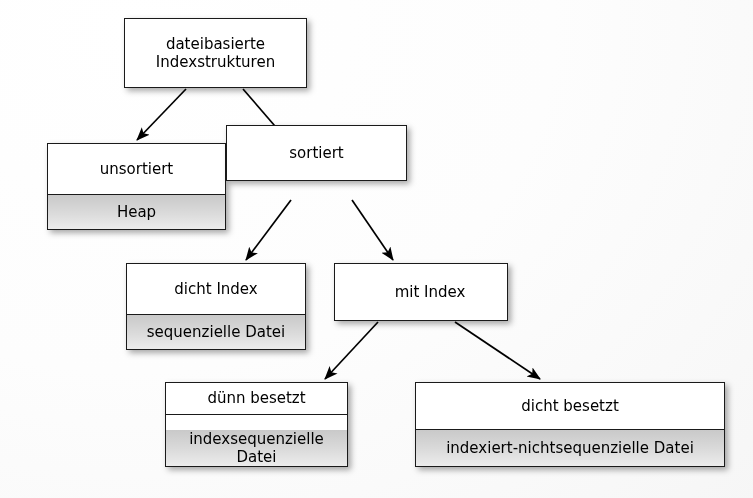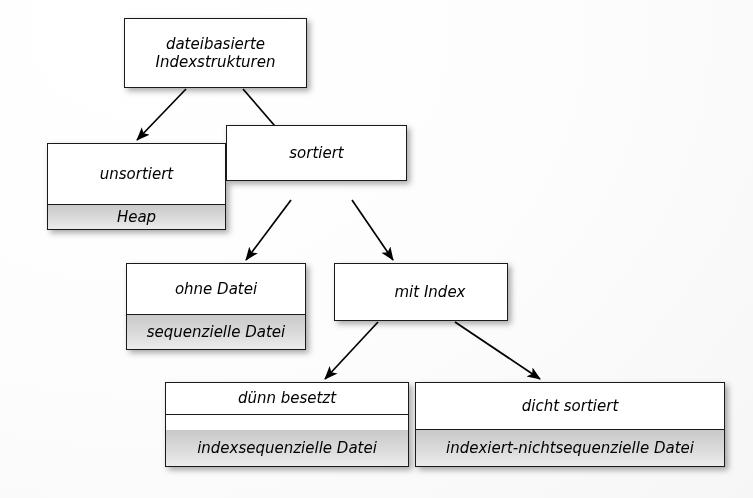--- a/index.html
+++ b/index.html
@@ -12,21 +12,20 @@
     background: #ffffff;
     font-family: "DejaVu Sans", sans-serif;
     overflow: hidden;
   }
   #canvas {
     position: relative;
     width: 753px;
     height: 498px;
     background: radial-gradient(ellipse 1100px 900px at 18% 6%, #ffffff 0%, #fdfdfd 38%, #f7f7f7 72%, #f2f2f2 100%);
     overflow: hidden;
-    font-style: italic;
   }
   #edges {
     position: absolute;
     left: 0;
     top: 0;
     width: 753px;
     height: 498px;
     pointer-events: none;
   }
   .node {
@@ -91,35 +90,35 @@
       </g>
   </svg>
 
   <div id="node-layer">
       <div class="node" style="left: 124px; top: 18px; width: 183px; height: 70px;">
         <div class="title">dateibasierte
 Indexstrukturen</div>
       </div>
       <div class="node has-sub" style="left: 21px; top: 143px; width: 179px; height: 87px; margin-left: 26px;">
         <div class="title">unsortiert</div>
-        <div class="sub" style="height: 24px; text-align: right;">Heap</div>
+        <div class="sub" style="height: 34px; text-align: right;">Heap</div>
       </div>
       <div class="node" style="left: 226px; top: 125px; width: 181px; height: 56px;">
         <div class="title">sortiert</div>
       </div>
       <div class="node has-sub" style="left: 126px; top: 263px; width: 180px; height: 87px;">
-        <div class="title">ohne Datei</div>
+        <div class="title">dicht Index</div>
         <div class="sub" style="height: 34px;">sequenzielle Datei</div>
       </div>
       <div class="node" style="left: 334px; top: 263px; width: 174px; height: 58px; padding-left: 18px;">
         <div class="title">mit Index</div>
       </div>
-      <div class="node has-sub" style="left: 165px; top: 382px; width: 244px; height: 85px;">
+      <div class="node has-sub" style="left: 165px; top: 382px; width: 183px; height: 85px;">
         <div class="title">dünn besetzt</div>
         <div class="sub" style="height: 36px; margin-top: 15px;">indexsequenzielle Datei</div>
       </div>
       <div class="node has-sub" style="left: 415px; top: 382px; width: 310px; height: 85px;">
-        <div class="title">dicht sortiert</div>
+        <div class="title">dicht besetzt</div>
         <div class="sub" style="height: 36px;">indexiert-nichtsequenzielle Datei</div>
       </div>
     </div>
 
 </div>
 
 </body></html>

